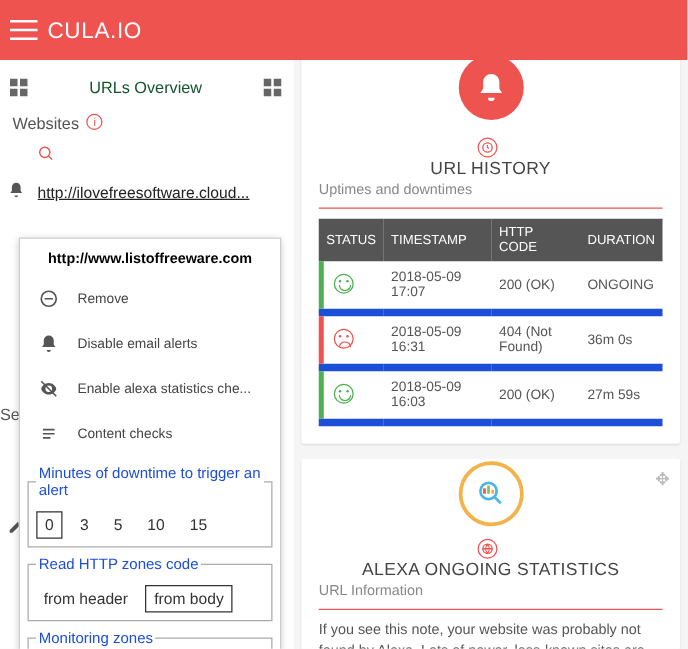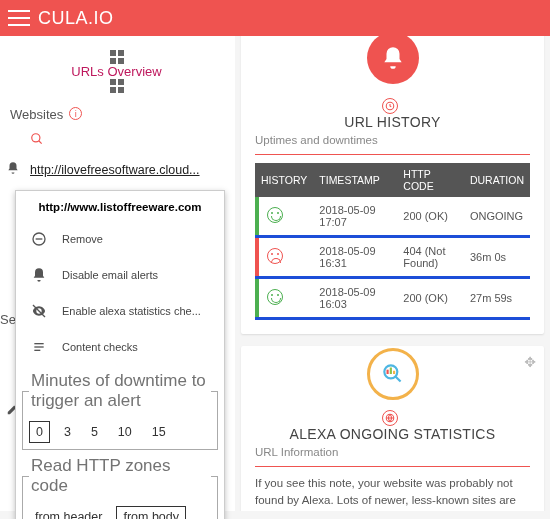--- a/index.html
+++ b/index.html
@@ -1,61 +1,61 @@
 <!DOCTYPE html>
 <html><head>
   <meta charset="utf-8">
   <style>
     * { margin: 0; padding: 0; box-sizing: border-box; font-family: Arial, Helvetica, sans-serif; }
     body { width: 550px; height: 519px; overflow: hidden; background: #f5f5f5; position: relative; }
 
-    .topbar { height: 36px; background: #ef5350; display: flex; align-items: center; padding: 0 8px; }
+    .topbar { height: 48px; background: #ef5350; display: flex; align-items: center; padding: 0 8px; }
     .hamburger { width: 22px; height: 16px; display: flex; flex-direction: column; justify-content: space-between; cursor: pointer; }
     .hamburger span { display: block; height: 2px; background: #fff; }
     .brand { color: #fff; font-size: 18px; font-weight: 500; margin-left: 8px; letter-spacing: .5px; }
 
     .main { display: flex; height: calc(519px - 44px); }
     .sidebar { width: 235px; background: #fff; position: relative; padding-top: 8px; }
     .content { flex: 1; padding: 4px 6px 0 6px; overflow: hidden; }
 
-    .overview-row { display: flex; align-items: center; justify-content: space-between; padding: 6px 10px 10px 8px; font-size: 13px; color: #be185d; flex-direction: column; }
+    .overview-row { display: flex; align-items: center; justify-content: space-between; padding: 6px 10px 10px 8px; font-size: 13px; color: #14532d; }
     .grid-icon { width: 14px; height: 14px; display: grid; grid-template-columns: 1fr 1fr; grid-template-rows: 1fr 1fr; gap: 2px; }
     .grid-icon i { background: #666; display: block; }
 
     .websites-row { display: flex; align-items: flex-start; padding: 4px 10px; font-size: 13px; color: #555; }
     .info-circ { color: #ef5350; border: 1px solid #ef5350; border-radius: 50%; width: 13px; height: 13px; font-size: 9px; display: inline-flex; align-items: center; justify-content: center; margin-left: 6px; }
     .mag { color: #ef5350; font-size: 14px; padding: 6px 0 4px 30px; }
 
     .url-item { display: flex; align-items: center; padding: 8px 10px 8px 6px; font-size: 12.5px; }
     .url-item .bell { margin-right: 10px; color: #555; }
     .url-item .link { text-decoration: underline; color: #222; white-space: nowrap; overflow: hidden; text-overflow: ellipsis; flex: 1; }
 
     
     .popup { position: absolute; left: 15px; top: 190px; width: 210px; background: #fff; border: 1px solid #ccc; box-shadow: 0 2px 6px rgba(0,0,0,.25); z-index: 10; }
     .popup-title { font-size: 11.5px; font-weight: bold; text-align: center; padding: 10px 6px 8px; }
     .popup-item { display: flex; align-items: center; padding: 10px 12px; font-size: 11px; color: #444; cursor: pointer; }
     .popup-item .pic { width: 22px; display: flex; justify-content: center; margin-right: 12px; color: #555; }
     .fieldset { border: 1px solid #aaa; margin: 6px 6px; padding: 6px 6px; font-size: 12px; }
-    .fieldset-legend { font-size: 17px; padding: 0 2px; color: #737373; }
+    .fieldset-legend { font-size: 12px; padding: 0 2px; color: #1d4ed8; }
     .opt-row { display: flex; gap: 8px; align-items: center; padding-top: 4px; flex-wrap: wrap; }
     .opt { padding: 3px 6px; font-size: 12.5px; color: #333; cursor: pointer; }
     .opt.sel { border: 1px solid #333; }
 
     
     .card { background: #fff; border-radius: 2px; margin-bottom: 12px; padding: 10px 14px 14px; box-shadow: 0 1px 2px rgba(0,0,0,.1); position: relative; }
     .big-icon-top { text-align: center; margin-top: -8px; }
     .big-circle { width: 52px; height: 52px; border-radius: 50%; background: #ef5350; display: inline-flex; align-items: center; justify-content: center; }
     .card-head { font-size: 14px; color: #444; font-weight: 500; letter-spacing: .3px; display: flex; align-items: center; flex-direction: column; }
     .card-head .red-ico { color: #ef5350; width: 16px; height: 16px; border: 1.5px solid #ef5350; border-radius: 50%; display: inline-flex; align-items: center; justify-content: center; font-size: 11px; margin-right: 6px; }
     .card-sub { font-size: 11.5px; color: #888; margin: 4px 0 8px; }
     .card-rule { border: none; border-top: 1px solid #ef5350; margin-bottom: 8px; }
 
     table.history { width: 100%; border-collapse: collapse; font-size: 11px; }
     table.history th { background: #555; color: #fff; font-weight: 500; text-align: left; padding: 5px 6px; font-size: 10.5px; }
-    table.history td { padding: 7px 6px; border-bottom: 3px solid #1d4ed8; color: #555; }
+    table.history td { padding: 7px 6px; border-bottom: 6px solid #1d4ed8; color: #555; }
     .status-cell { width: 36px; position: relative; }
     .status-cell::before { content: ""; position: absolute; left: 0; top: 0; bottom: 0; width: 4px; }
     .row-ok .status-cell::before { background: #4caf50; }
     .row-bad .status-cell::before { background: #ef5350; }
     .face { width: 16px; height: 16px; border-radius: 50%; border: 1.5px solid; display: inline-block; position: relative; margin-left: 6px; }
     .face.happy { border-color: #4caf50; }
     .face.sad { border-color: #ef5350; }
     .face::before, .face::after { content: ""; position: absolute; background: currentColor; }
     .face.happy::before { width: 2px; height: 2px; border-radius: 50%; left: 3px; top: 4px; box-shadow: 6px 0 0 currentColor; color: #4caf50; }
     .face.happy::after { width: 8px; height: 4px; border: 1.5px solid #4caf50; border-top: none; border-radius: 0 0 8px 8px; left: 2.5px; top: 8px; background: none; }
@@ -142,21 +142,21 @@
               <path d="M12 7v5l3 2"></path>
             </svg>
         </span>
         <span>URL HISTORY</span>
       </div>
       <div class="card-sub">Uptimes and downtimes</div>
       <hr class="card-rule">
       <table class="history">
         <thead>
           <tr>
-            <th>HISTORY</th>
+            <th>STATUS</th>
             <th>TIMESTAMP</th>
             <th>HTTP CODE</th>
             <th>DURATION</th>
           </tr>
         </thead>
         <tbody>
           <tr class="row-ok">
             <td class="status-cell"><span class="face happy"></span></td>
             <td>2018-05-09 17:07</td>
             <td>200 (OK)</td>

